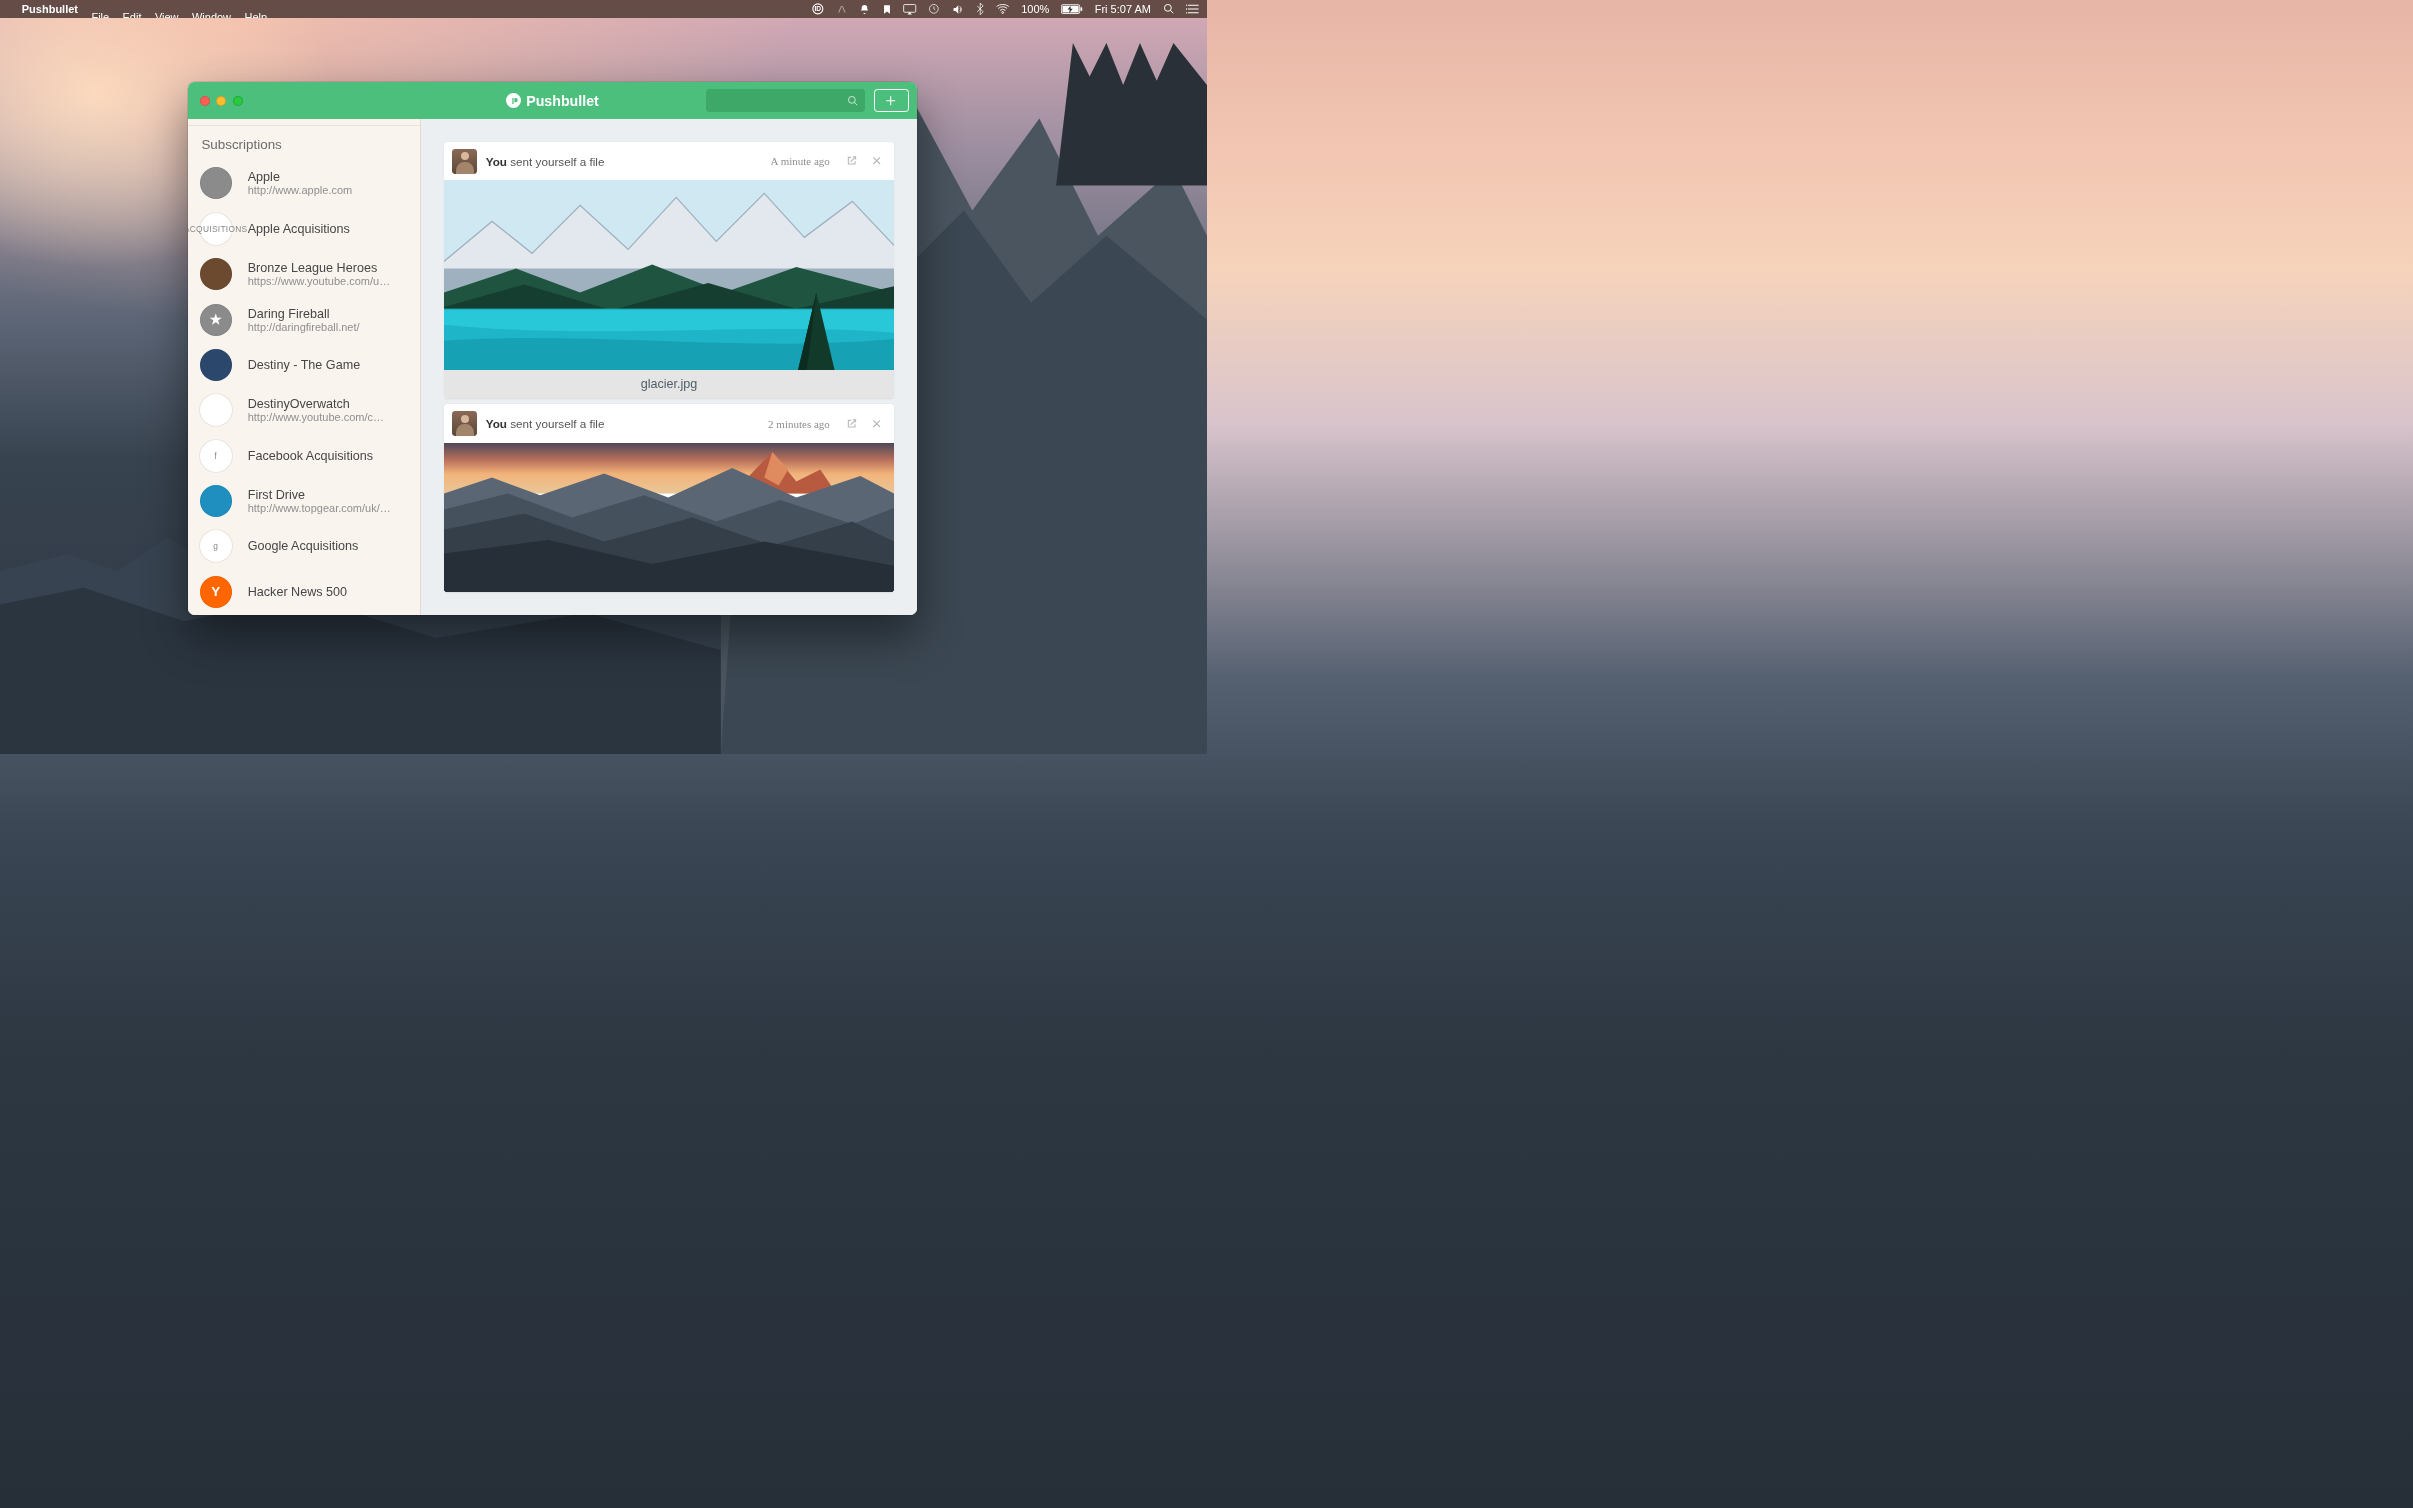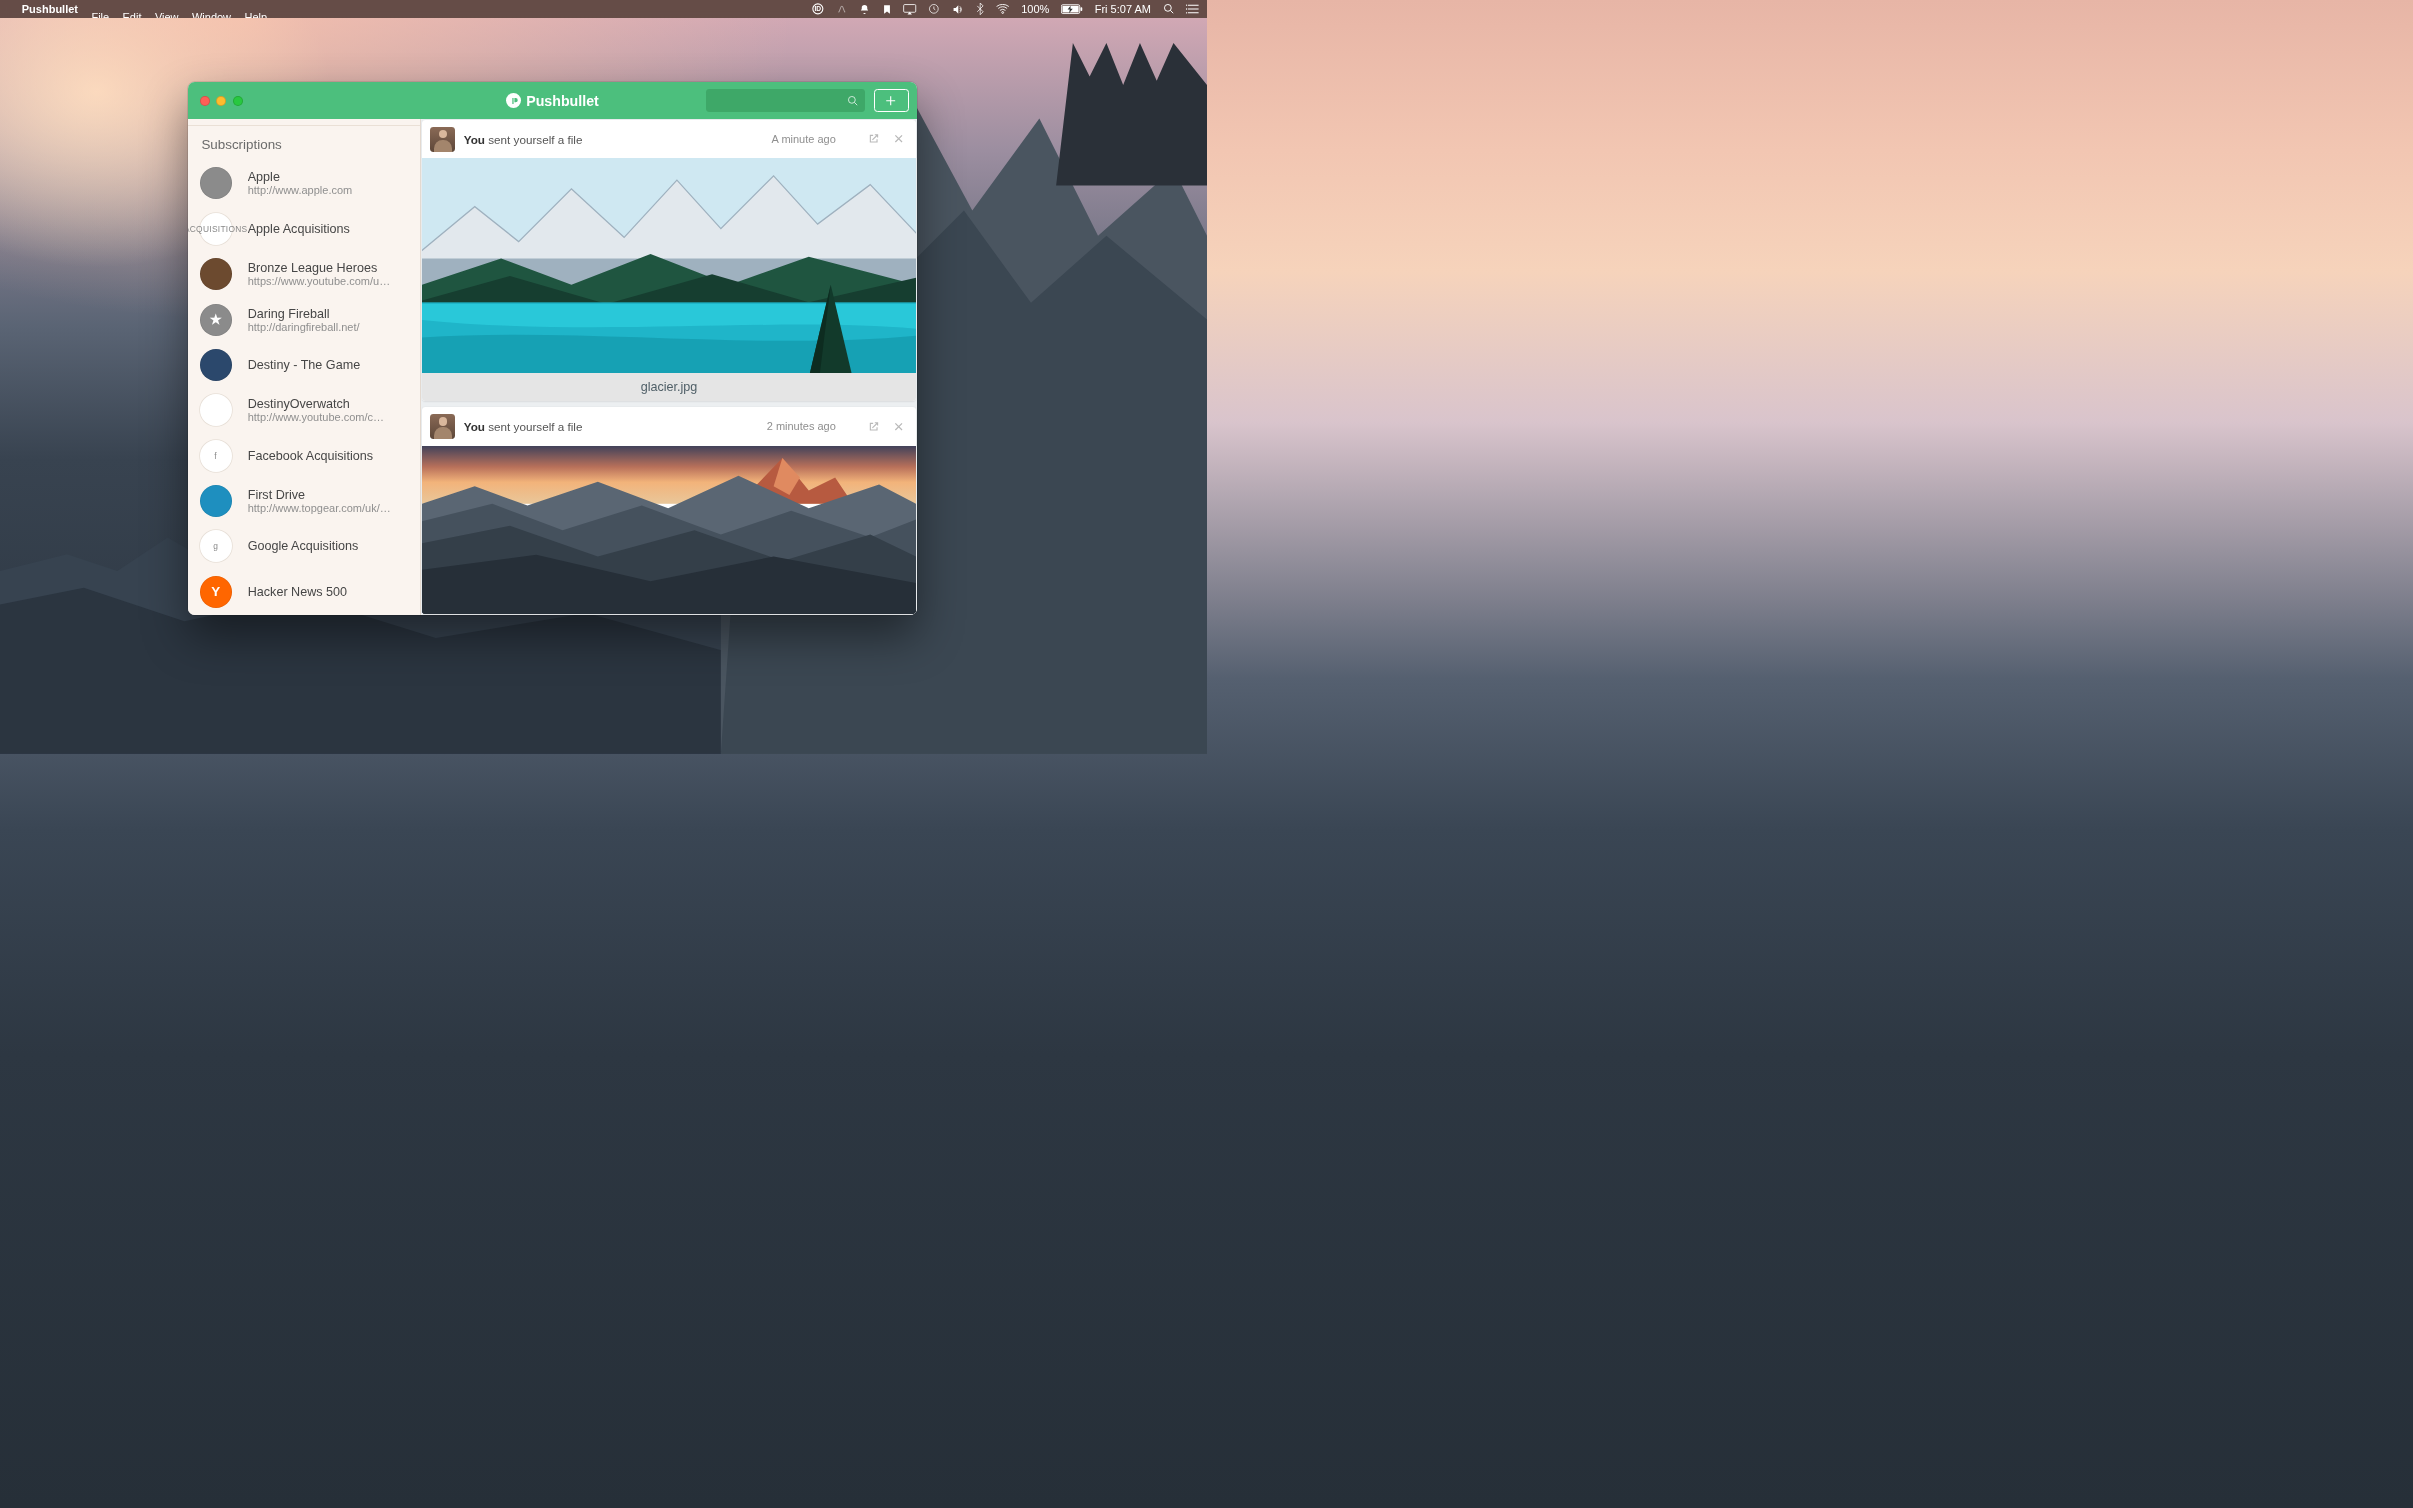--- a/index.html
+++ b/index.html
@@ -131,21 +131,21 @@
   display: flex; align-items: center; justify-content: center;
   color: #fff; font-size: 13.4px; font-weight: 700;
   box-shadow: inset 0 0 0 0.8px rgba(0,0,0,0.08);
 }
 .sub-avatar.white { background: #ffffff; color: #888; box-shadow: 0 0 0 0.8px #e7dfd7; font-size: 8.4px; font-weight: 400; letter-spacing: 0.3px; }
 .sub-text { min-width: 0; }
 .sub-title { color: #464646; font-size: 12.6px; white-space: nowrap; overflow: hidden; text-overflow: ellipsis; }
 .sub-url { color: #8f8f8f; font-size: 11px; white-space: nowrap; overflow: hidden; text-overflow: ellipsis; }
 
 
-.feed { flex:1; background: #eceff1; padding: 1px; overflow: hidden; display: flex; flex-direction: column; gap: 6.7px; }
+.feed { flex:1; background: #eceff1; padding: 23px; overflow: hidden; display: flex; flex-direction: column; gap: 6.7px; }
 
 .push-card {
   background: #fff; border-radius: 3.4px;
   box-shadow: 0 0.8px 1.7px rgba(0,0,0,0.08);
   overflow: hidden;
   display: flex; flex-direction: column;
 }
 .push-header {
   display: flex; align-items: center;
   padding: 6.7px 8.4px;
@@ -158,21 +158,21 @@
   overflow: hidden;
 }
 .push-avatar .head { width: 8.4px; height: 8.4px; background: #d9b79c; border-radius: 50%; margin-bottom: 1.7px; position: relative; top: -5px; }
 .push-avatar .body-shape { width: 18.4px; height: 11.7px; background: #a3856c; border-radius: 8.4px 8.4px 0 0; }
 .push-avatar-wrap { position: relative; width:25px; height:25px; }
 .push-avatar-wrap .head { position:absolute; top:3.4px; left:8.4px; }
 .push-avatar-wrap .body-shape { position:absolute; bottom:0; left:3.4px; }
 
 .push-meta { flex: 1; color: #555; font-size: 11.7px; }
 .push-meta b { color: #333; font-weight: 600; }
-.push-time { color: #8f8f8f; font-size: 11px; margin-right: 21px; }
+.push-time { color: #8f8f8f; font-size: 11px; margin-right: 5px; font-family: Liberation Serif, serif; }
 .push-tool { width: 13.4px; height: 13.4px; fill: #b9b9b9; }
 .push-tool-btn { width: 17px; height: 17px; display: inline-flex; align-items: center; justify-content: center; cursor: pointer; }
 
 .push-image {
   width: 100%; aspect-ratio: 562/256;
   position: relative; overflow: hidden;
 }
 .push-image svg { width: 100%; height: 100%; display: block; }
 .push-caption {
   background: #e5e5e5;

